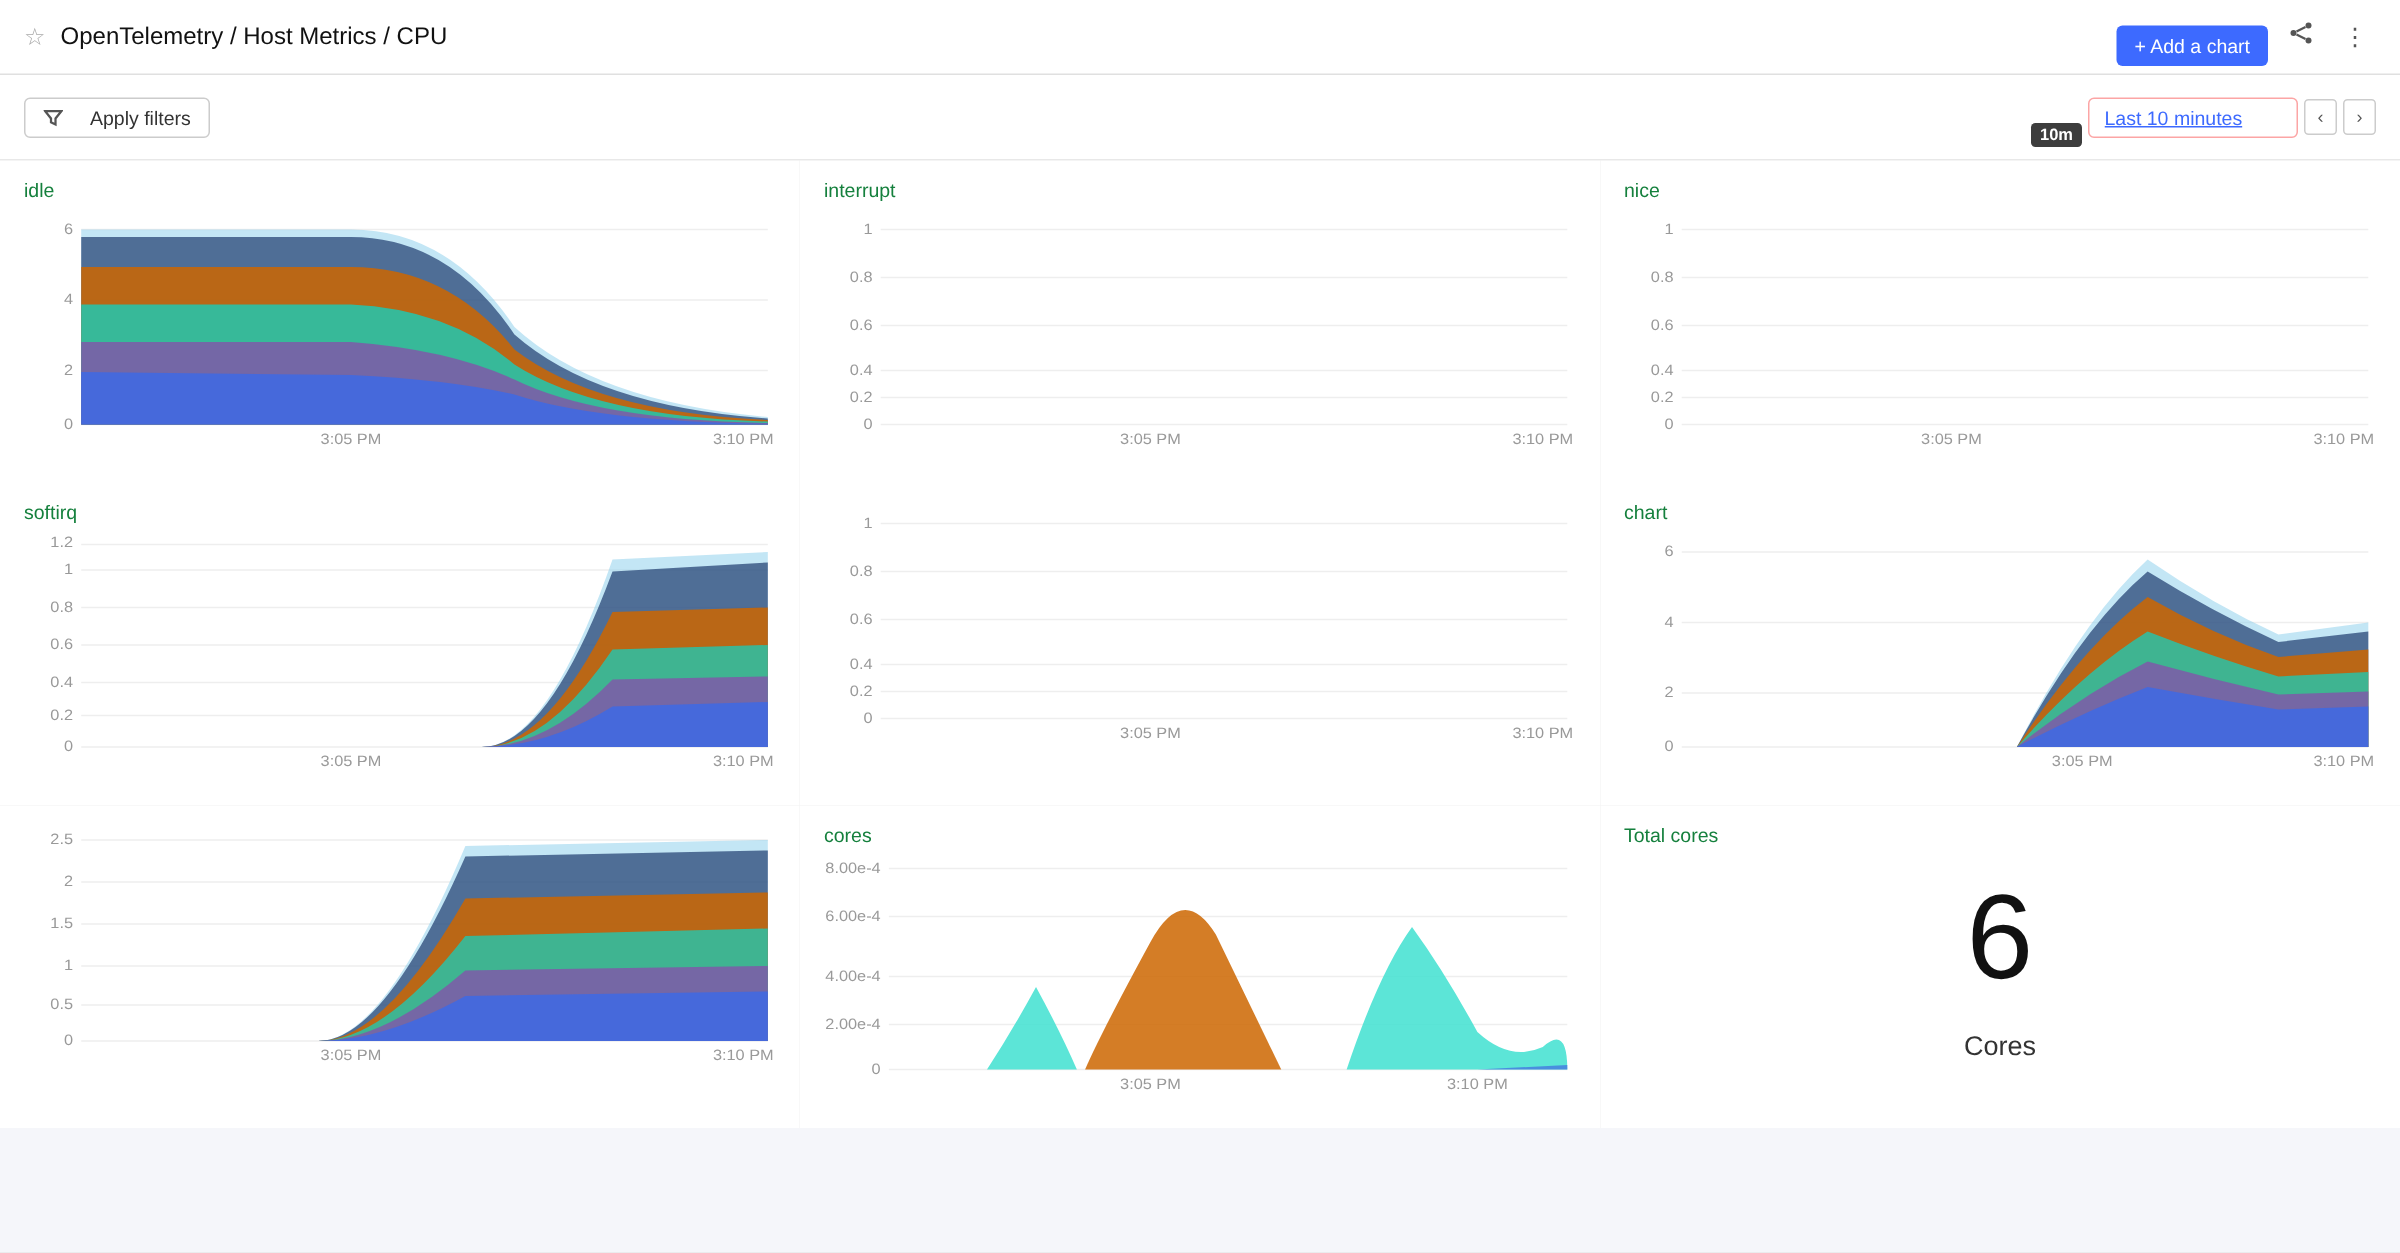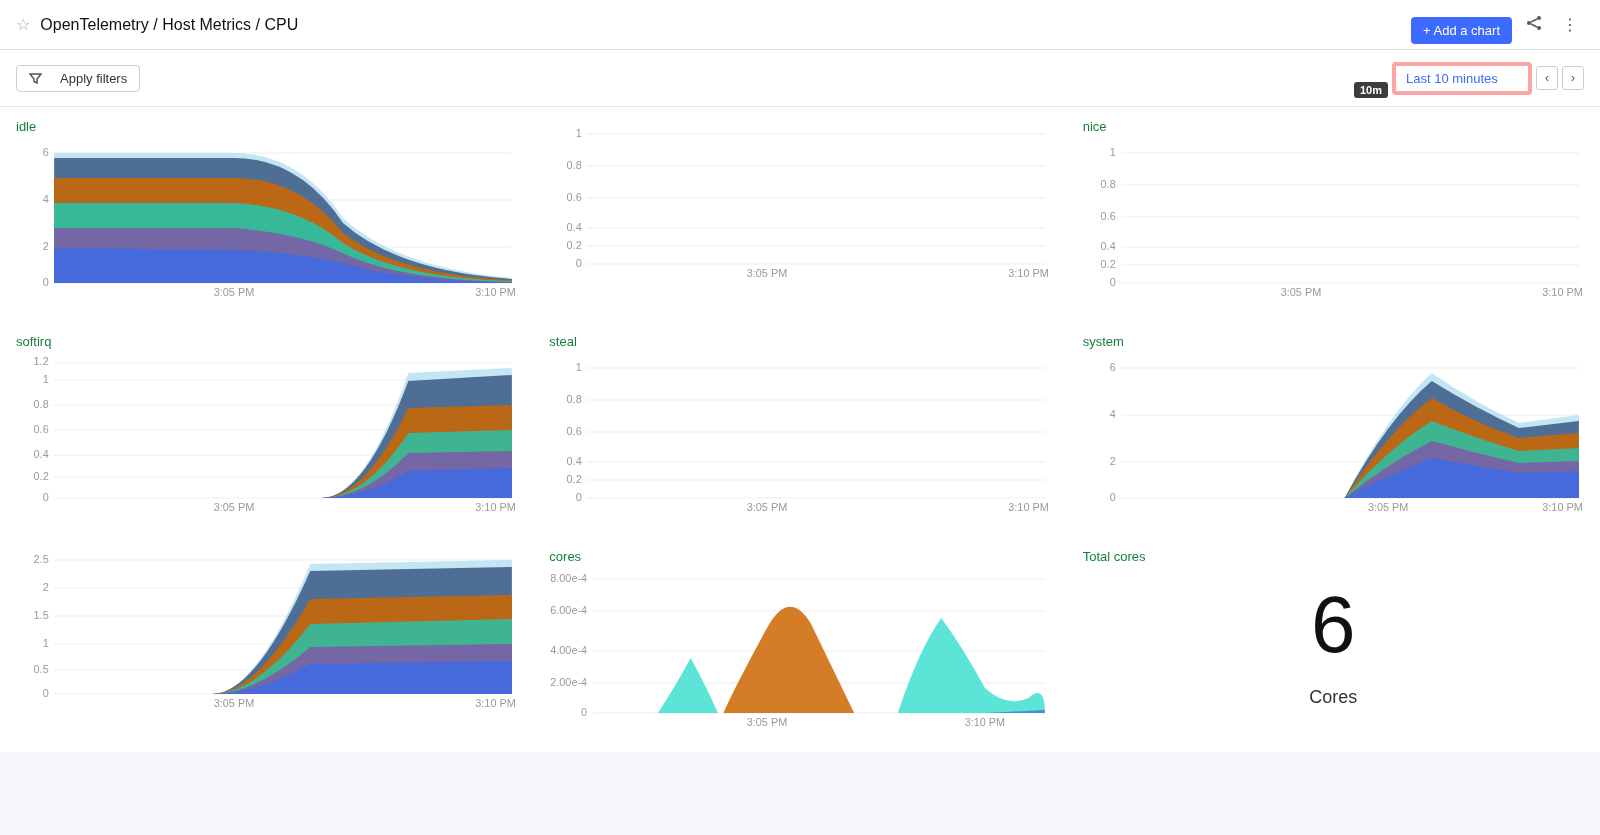--- a/index.html
+++ b/index.html
@@ -29,23 +29,24 @@
       background: none; border: 1px solid #ccc; border-radius: 4px;
       padding: 5px 12px; font-size: 13px; cursor: pointer; display: flex; align-items: center; gap: 18px; color: #333;
     }
     .time-selector {
       display: flex; align-items: center; gap: 4px;
     }
     .time-badge {
       background: #3d3d3d; color: #fff; border-radius: 3px; padding: 2px 6px; font-size: 11px; font-weight: 600; margin-top: 24px;
     }
     .time-dropdown {
-      border: 4px solid #fca5a5; border-radius: 4px; padding: 5px 28px 5px 10px;
+      border: 1px solid #fca5a5; border-radius: 4px; padding: 5px 28px 5px 10px;
       font-size: 13px; color: #3d6aff; cursor: pointer; background: #fff; appearance: none;
       min-width: 140px;
+      text-decoration: underline;
     }
     .time-nav-btn {
       background: none; border: 1px solid #ccc; border-radius: 3px;
       padding: 4px 8px; cursor: pointer; color: #555; font-size: 12px;
     }
 
     .grid {
       display: grid; grid-template-columns: repeat(3, 1fr);
       gap: 0; background: #e0e0e0;
     }
@@ -150,20 +151,21 @@
       <path d="M35,90 L200,90 Q260,95 300,115 Q350,142 455,144 L455,145 L35,145 Z" fill="#7b5ea7" opacity="0.9"></path>
 
       <path d="M35,110 L200,112 Q260,115 300,125 Q350,143 455,144.5 L455,145 L35,145 Z" fill="#4169e1" opacity="0.9"></path>
 
       <text x="200" y="158" font-size="10" fill="#999" text-anchor="middle">3:05 PM</text>
       <text x="440" y="158" font-size="10" fill="#999" text-anchor="middle">3:10 PM</text>
     </svg>
   </div>
 
   <div class="chart-cell">
+    <div class="chart-title">interrupt</div>
     <svg class="chart" viewBox="0 0 460 160" preserveAspectRatio="none">
       <text x="30" y="18" font-size="10" fill="#999" text-anchor="end">1</text>
       <text x="30" y="50" font-size="10" fill="#999" text-anchor="end">0.8</text>
       <text x="30" y="82" font-size="10" fill="#999" text-anchor="end">0.6</text>
       <text x="30" y="112" font-size="10" fill="#999" text-anchor="end">0.4</text>
       <text x="30" y="130" font-size="10" fill="#999" text-anchor="end">0.2</text>
       <text x="30" y="148" font-size="10" fill="#999" text-anchor="end">0</text>
       <line x1="35" y1="15" x2="455" y2="15" stroke="#eee" stroke-width="1"></line>
       <line x1="35" y1="47" x2="455" y2="47" stroke="#eee" stroke-width="1"></line>
       <line x1="35" y1="79" x2="455" y2="79" stroke="#eee" stroke-width="1"></line>
@@ -219,41 +221,40 @@
       <path d="M35,145 L280,145 Q320,145 360,55 L455,52 L455,145 Z" fill="#cc6600" opacity="0.85"></path>
       <path d="M35,145 L280,145 Q320,145 360,80 L455,77 L455,145 Z" fill="#20c8b0" opacity="0.8"></path>
       <path d="M35,145 L280,145 Q320,145 360,100 L455,98 L455,145 Z" fill="#7b5ea7" opacity="0.9"></path>
       <path d="M35,145 L280,145 Q320,145 360,118 L455,115 L455,145 Z" fill="#4169e1" opacity="0.9"></path>
       <text x="200" y="158" font-size="10" fill="#999" text-anchor="middle">3:05 PM</text>
       <text x="440" y="158" font-size="10" fill="#999" text-anchor="middle">3:10 PM</text>
     </svg>
   </div>
 
   <div class="chart-cell">
-    <div class="chart-title">steal</div>
     <svg class="chart" viewBox="0 0 460 160" preserveAspectRatio="none">
       <text x="30" y="18" font-size="10" fill="#999" text-anchor="end">1</text>
       <text x="30" y="50" font-size="10" fill="#999" text-anchor="end">0.8</text>
       <text x="30" y="82" font-size="10" fill="#999" text-anchor="end">0.6</text>
       <text x="30" y="112" font-size="10" fill="#999" text-anchor="end">0.4</text>
       <text x="30" y="130" font-size="10" fill="#999" text-anchor="end">0.2</text>
       <text x="30" y="148" font-size="10" fill="#999" text-anchor="end">0</text>
       <line x1="35" y1="15" x2="455" y2="15" stroke="#eee" stroke-width="1"></line>
       <line x1="35" y1="47" x2="455" y2="47" stroke="#eee" stroke-width="1"></line>
       <line x1="35" y1="79" x2="455" y2="79" stroke="#eee" stroke-width="1"></line>
       <line x1="35" y1="109" x2="455" y2="109" stroke="#eee" stroke-width="1"></line>
       <line x1="35" y1="127" x2="455" y2="127" stroke="#eee" stroke-width="1"></line>
       <line x1="35" y1="145" x2="455" y2="145" stroke="#eee" stroke-width="1"></line>
       <text x="200" y="158" font-size="10" fill="#999" text-anchor="middle">3:05 PM</text>
       <text x="440" y="158" font-size="10" fill="#999" text-anchor="middle">3:10 PM</text>
     </svg>
   </div>
 
   <div class="chart-cell">
-    <div class="chart-title">system</div>
+    <div class="chart-title">chart</div>
     <svg class="chart" viewBox="0 0 460 160" preserveAspectRatio="none">
       <text x="30" y="18" font-size="10" fill="#999" text-anchor="end">6</text>
       <text x="30" y="65" font-size="10" fill="#999" text-anchor="end">4</text>
       <text x="30" y="112" font-size="10" fill="#999" text-anchor="end">2</text>
       <text x="30" y="148" font-size="10" fill="#999" text-anchor="end">0</text>
       <line x1="35" y1="15" x2="455" y2="15" stroke="#eee" stroke-width="1"></line>
       <line x1="35" y1="62" x2="455" y2="62" stroke="#eee" stroke-width="1"></line>
       <line x1="35" y1="109" x2="455" y2="109" stroke="#eee" stroke-width="1"></line>
       <line x1="35" y1="145" x2="455" y2="145" stroke="#eee" stroke-width="1"></line>
 

